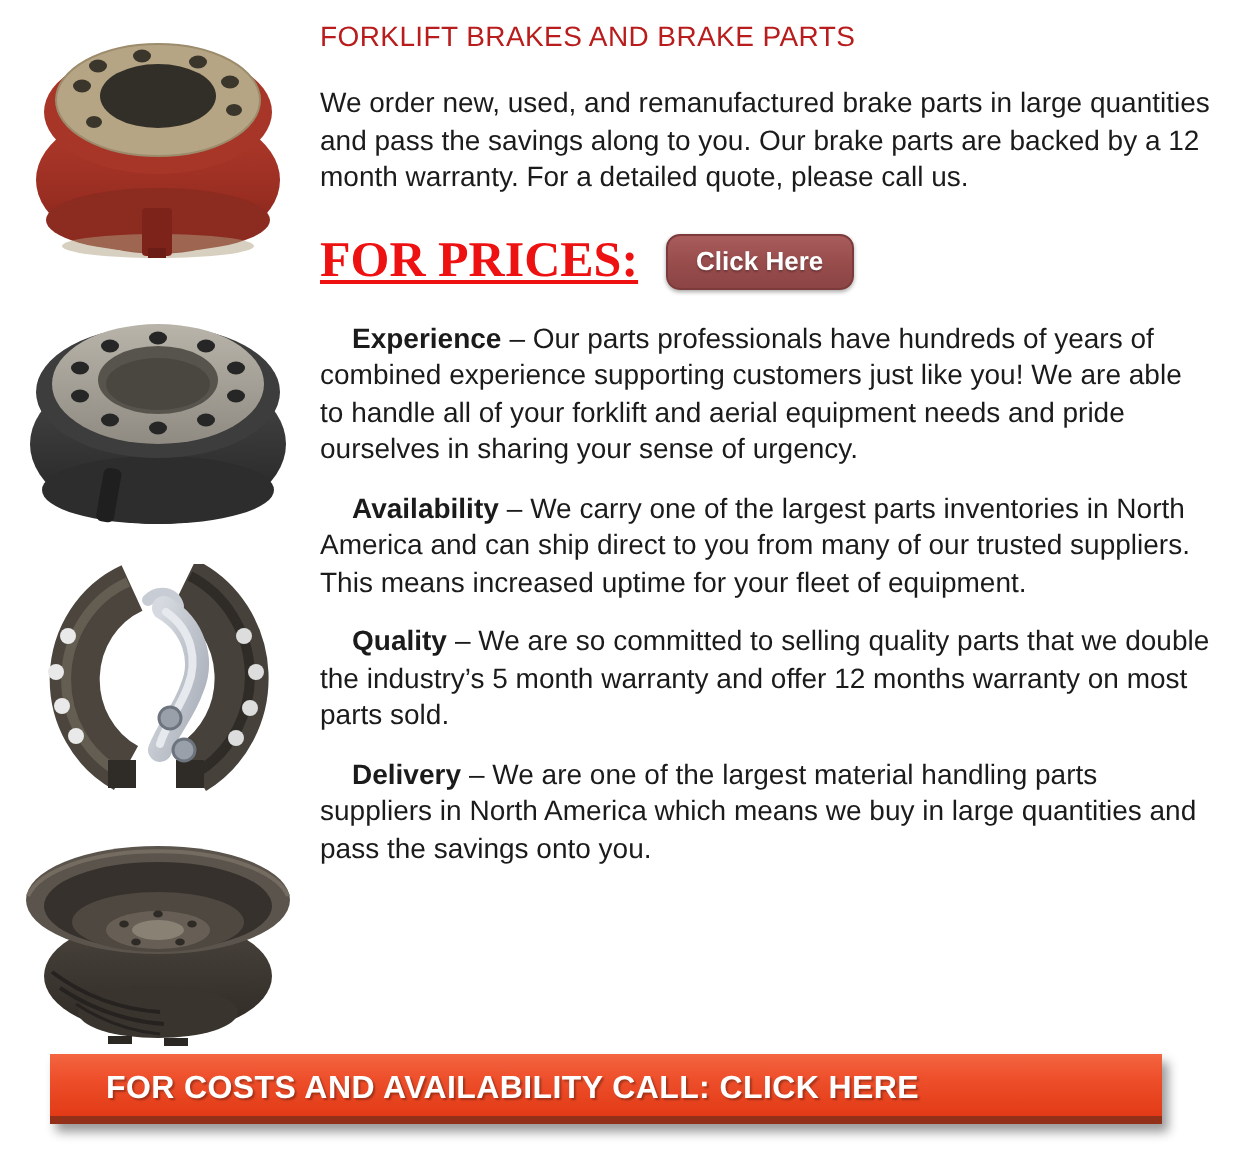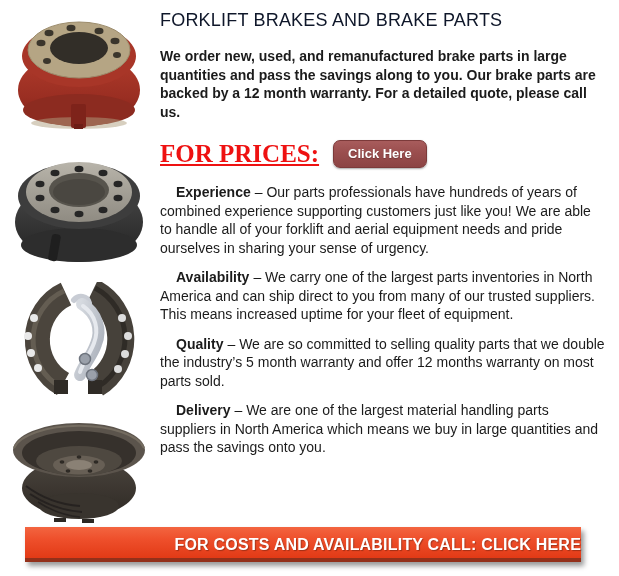--- a/index.html
+++ b/index.html
@@ -28,31 +28,30 @@
   .img-wrap.i4 { margin-top: 14px; }
 
   
   .text-col {
     position: absolute;
     left: 158px; top: 0;
     width: 461px;
     padding: 10px 14px 0 2px;
   }
   .title {
-    font-size: 18px;
+    font-size: 14px;
     font-weight: 400;
     letter-spacing: 0.2px;
-    color: #0f172a;
+    color: #b91c1c;
     margin: 0 0 8px 0;
   }
   .intro {
     font-size: 14px;
     line-height: 18.5px;
     margin: 16px 0 19px 0;
-    font-weight: bold;
   }
   .prices-row {
     display: flex;
     align-items: center;
     margin: 0 0 15px 0;
   }
   .prices-label {
     font-family: "Liberation Serif", "DejaVu Serif", serif;
     font-weight: 700;
     font-size: 25px;
@@ -90,24 +89,25 @@
     top: 527px;
     width: 556px;
     height: 35px;
     background: linear-gradient(180deg, #f36540 0%, #ee4f2b 40%, #e23a16 100%);
     border-bottom: 4px solid #93301a;
     box-shadow: 3px 4px 5px rgba(0,0,0,0.40);
     color: #ffffff;
     font-size: 16px;
     font-weight: 700;
     letter-spacing: 0.2px;
-    text-align: right;
+    text-align: left;
     line-height: 35px;
     cursor: pointer;
     text-shadow: 1px 1px 1px rgba(0,0,0,0.30);
+    padding-left: 28px;
   }
 </style>
 </head>
 <body>
 
 <div class="page">
 
   <div class="img-col">
 
     <div class="img-wrap i1">

